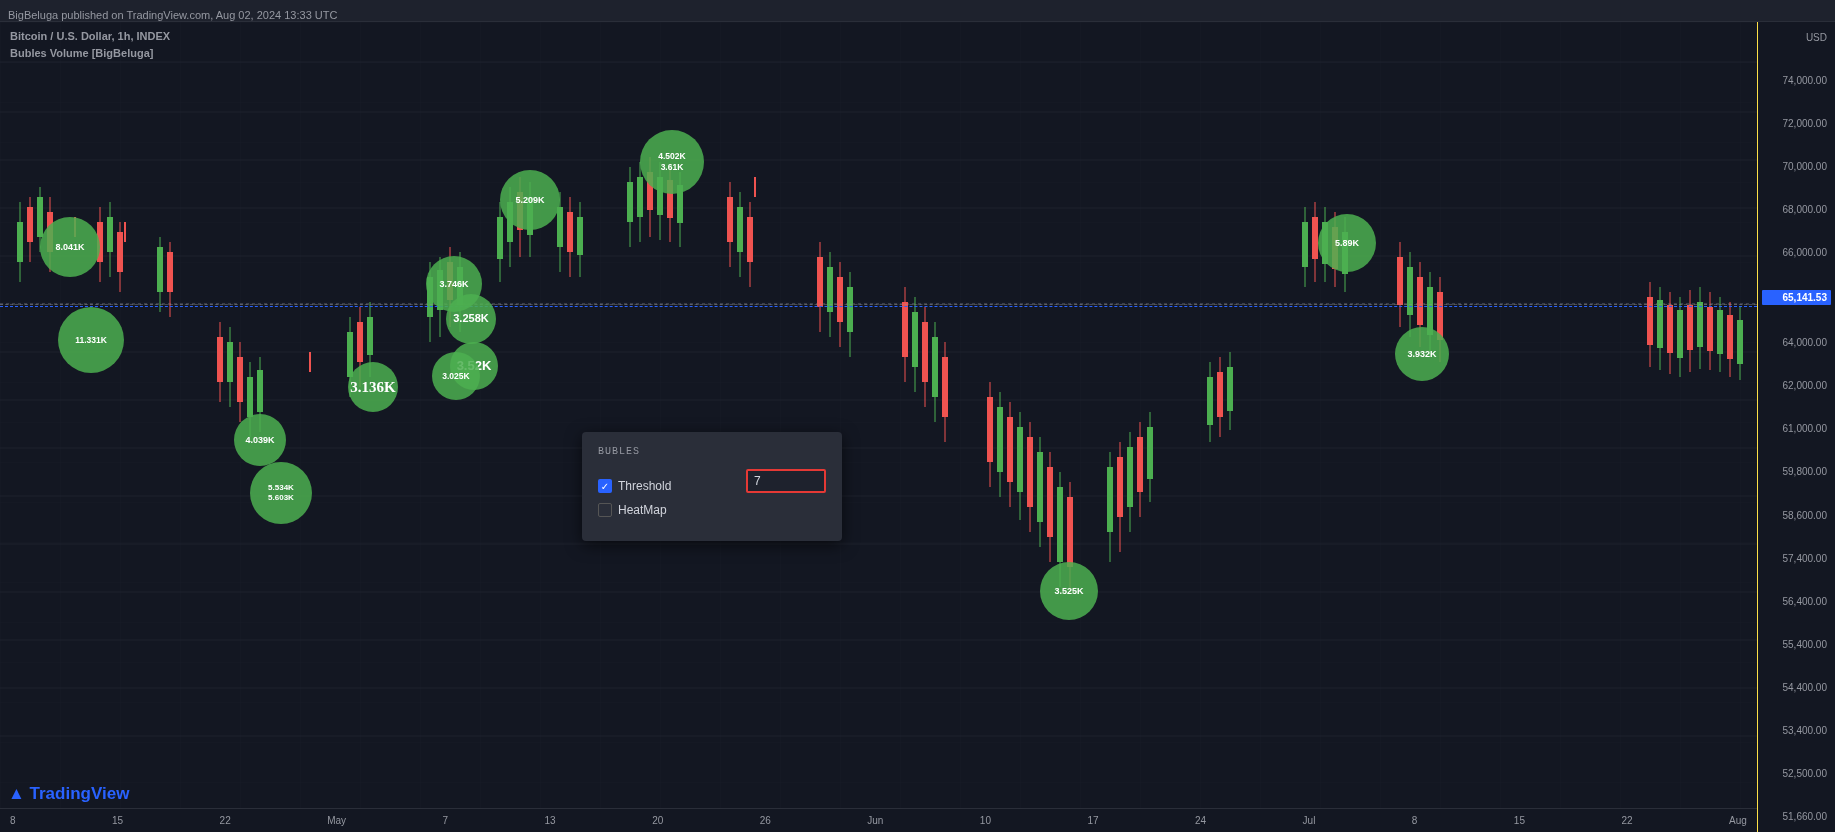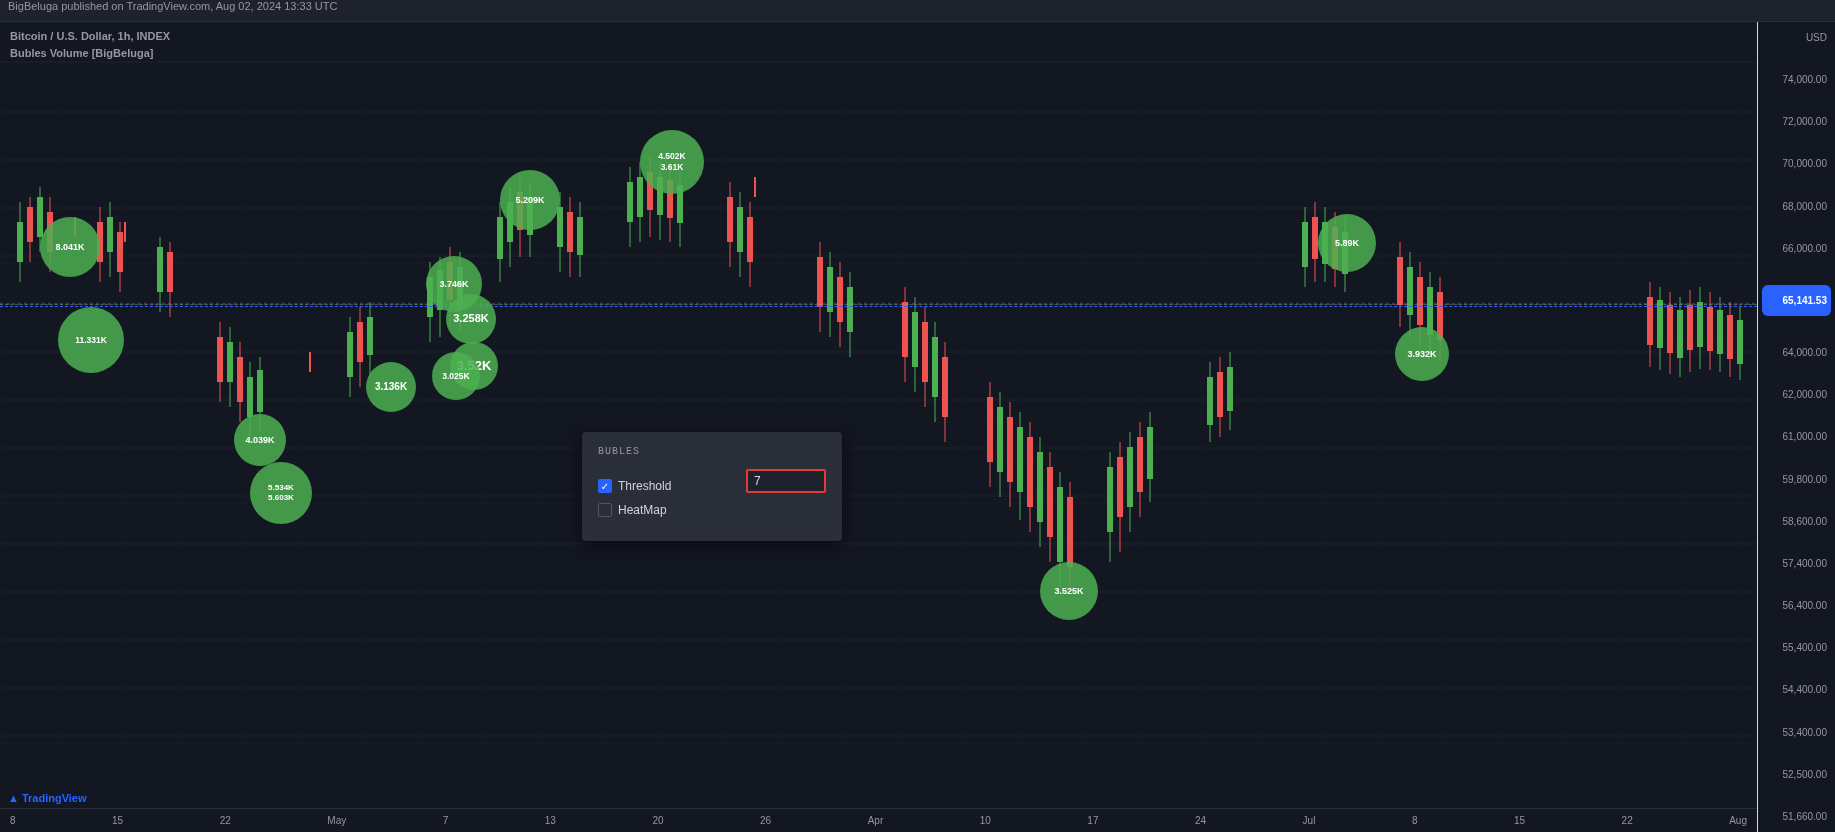--- a/index.html
+++ b/index.html
@@ -11,21 +11,21 @@
       height: 832px;
       overflow: hidden;
       position: relative;
     }
 
     
     #top-bar {
       background: #1e222d;
       height: 22px;
       display: flex;
-      align-items: flex-start;
+      align-items: flex-end;
       padding: 0 8px;
       font-size: 11px;
       color: #9598a1;
       border-bottom: 1px solid #2a2e39;
     }
 
     
     #chart-container {
       position: relative;
       width: 1835px;
@@ -65,22 +65,22 @@
     }
 
     .price-label {
       text-align: right;
       padding-right: 4px;
     }
 
     .price-label.current {
       background: #2962ff;
       color: #fff;
-      padding: 10px 4px;
-      border-radius: 6px;
+      padding: 2px 4px;
+      border-radius: 1px;
       font-weight: bold;
       font-size: 10px;
     }
 
     
     #time-axis {
       position: absolute;
       bottom: 0;
       left: 0;
       width: 1757px;
@@ -198,21 +198,21 @@
       border: 1px solid #555;
       border-radius: 2px;
       flex-shrink: 0;
     }
 
     
     #tv-logo {
       position: absolute;
       bottom: 28px;
       left: 8px;
-      font-size: 11px;
+      font-size: 17px;
       color: #2962ff;
       font-weight: bold;
       z-index: 10;
       text-align: right;
     }
 
     
     .current-price-line {
       position: absolute;
       border-top: 1px dashed #2962ff;
@@ -459,21 +459,21 @@
   <div class="current-price-line" style="top: 284px;"></div>
 
   <div class="bubble" style="left:40px; top:195px; width:60px; height:60px; font-size:9px;">8.041K</div>
 
   <div class="bubble" style="left:58px; top:285px; width:66px; height:66px; font-size:8.5px;">11.331K</div>
 
   <div class="bubble" style="left:234px; top:392px; width:52px; height:52px; font-size:9px;">4.039K</div>
 
   <div class="bubble" style="left:250px; top:440px; width:62px; height:62px; font-size:8px; line-height:1.2;">5.534K<br>5.603K</div>
 
-  <div class="bubble" style="left:366px; top:340px; width:50px; height:50px; font-size:10px;">3.136K</div>
+  <div class="bubble" style="left:348px; top:340px; width:50px; height:50px; font-size:15px;font-family:Liberation Serif, serif;">3.136K</div>
 
   <div class="bubble" style="left:426px; top:234px; width:56px; height:56px; font-size:9px;">3.746K</div>
 
   <div class="bubble" style="left:446px; top:272px; width:50px; height:50px; font-size:11px;">3.258K</div>
 
   <div class="bubble" style="left:450px; top:320px; width:48px; height:48px; font-size:13px;">3.52K</div>
 
   <div class="bubble" style="left:432px; top:330px; width:48px; height:48px; font-size:8.5px;">3.025K</div>
 
   <div class="bubble" style="left:500px; top:148px; width:60px; height:60px; font-size:9px;">5.209K</div>
@@ -512,21 +512,21 @@
 
   <div id="time-axis">
     <span>8</span>
     <span>15</span>
     <span>22</span>
     <span>May</span>
     <span>7</span>
     <span>13</span>
     <span>20</span>
     <span>26</span>
-    <span>Apr</span>
+    <span>Jun</span>
     <span>10</span>
     <span>17</span>
     <span>24</span>
     <span>Jul</span>
     <span>8</span>
     <span>15</span>
     <span>22</span>
     <span>Aug</span>
   </div>
 

